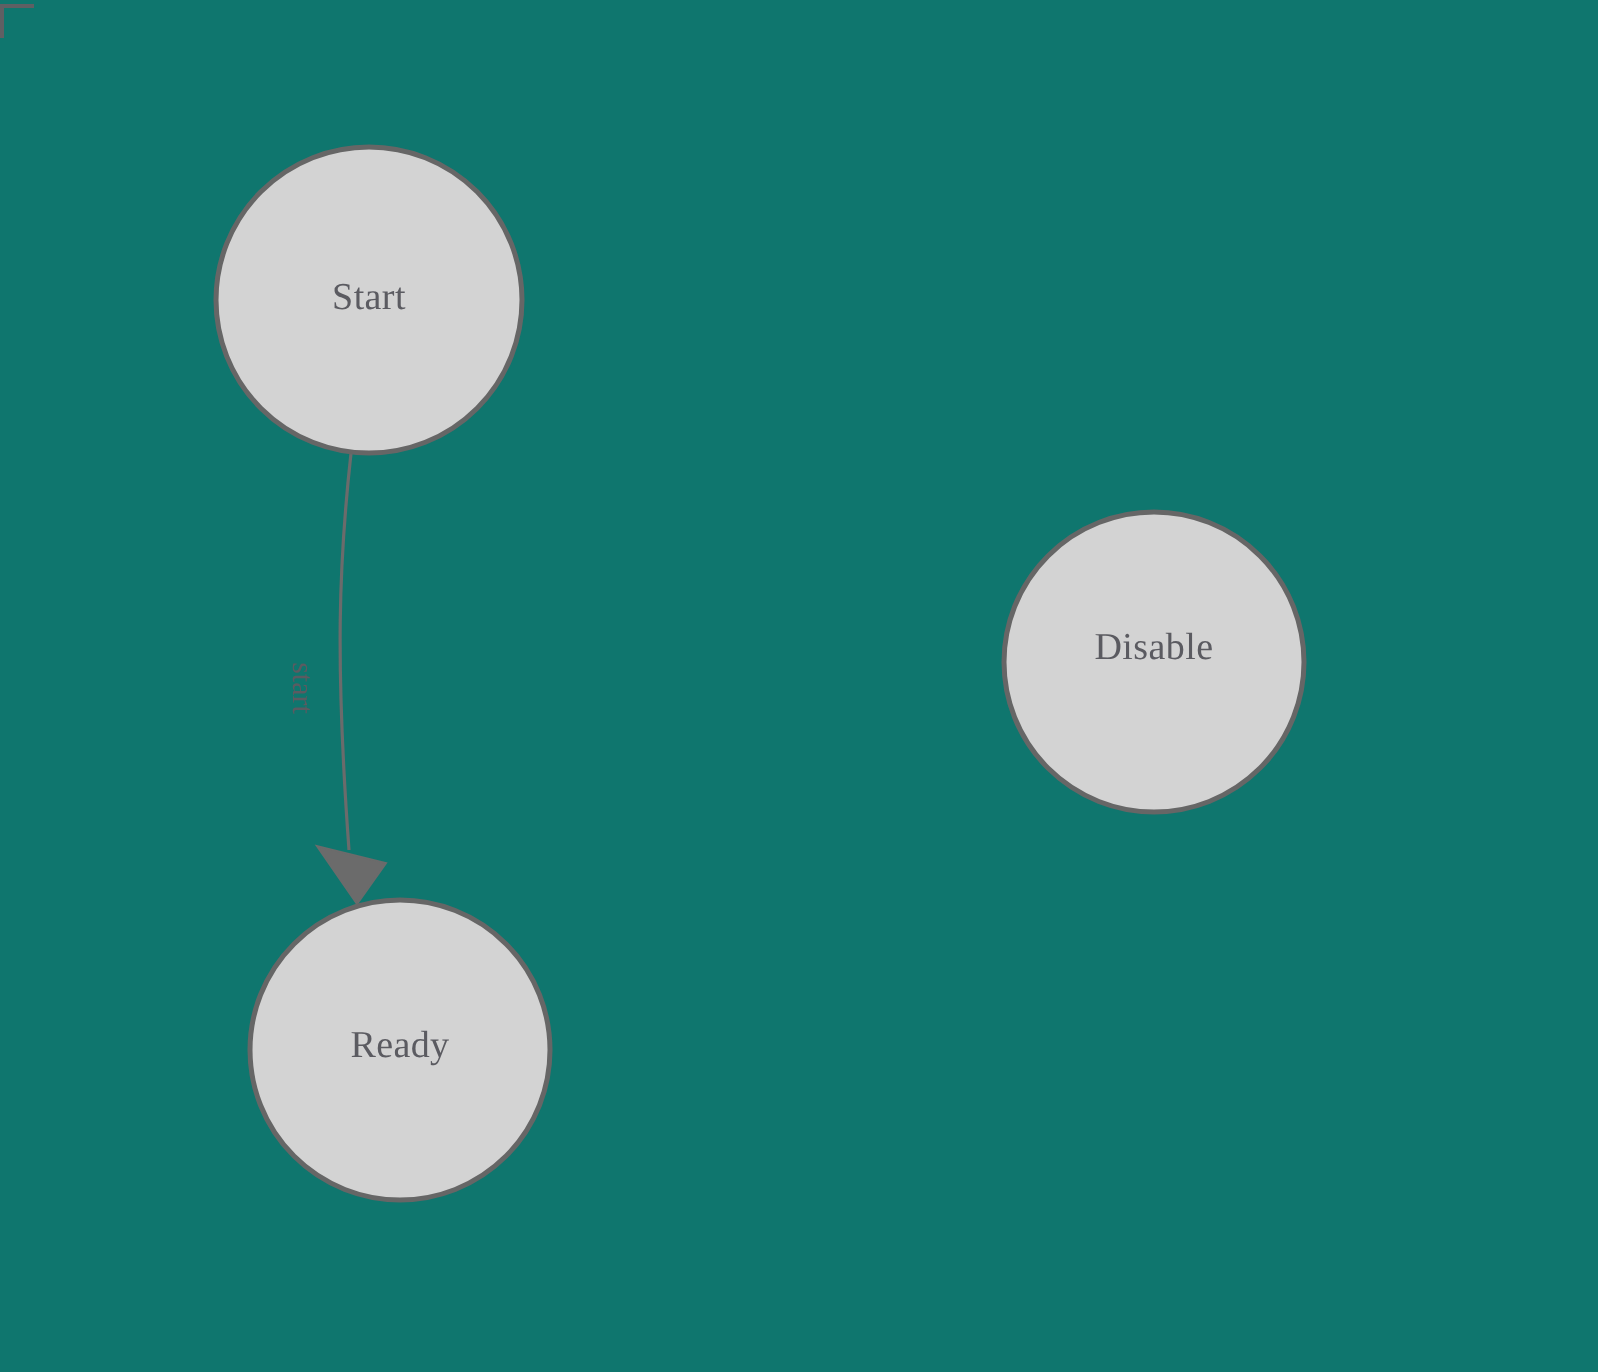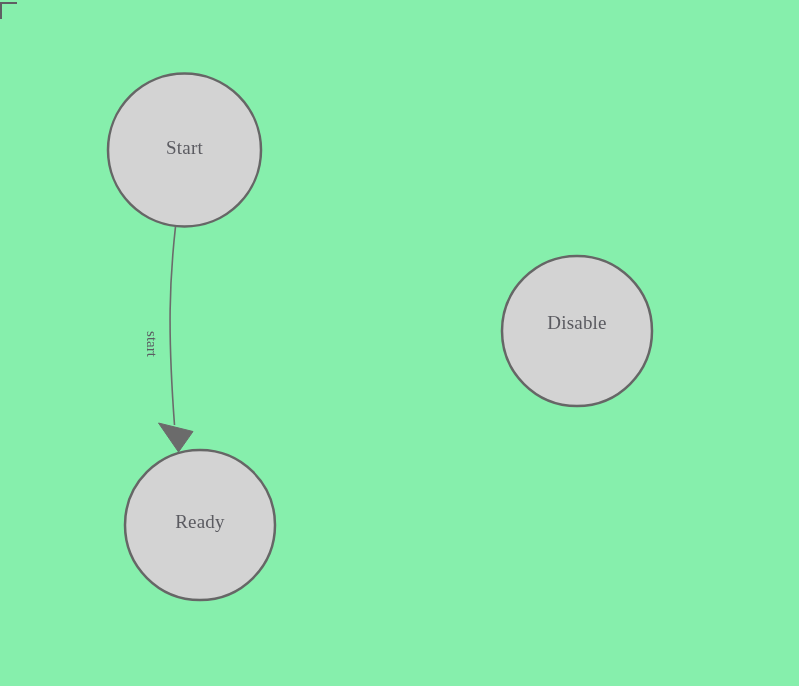--- a/index.html
+++ b/index.html
@@ -40,21 +40,21 @@
     font-family: "Liberation Serif", "DejaVu Serif", serif;
     font-size: 15px;
     fill: #5b5b61;
     text-anchor: middle;
     dominant-baseline: middle;
   }
 </style>
 </head>
 <body>
 
-<div id="canvas" style="width: 799px; height: 686px; background: #86efac;">
+<div id="canvas" style="width: 799px; height: 686px; background: #0f766e;">
 
   <svg id="diagram-svg" viewBox="0 0 799 686" xmlns="http://www.w3.org/2000/svg">
 
     <g>
       <path id="crop-mark-path" d="M 0,3 L 17,3 M 1,2 L 1,19" stroke="#5f5f63" stroke-width="2" fill="none"></path>
     </g>
 
     <g>
       <g>
         <path id="edge-0-path" fill="none" stroke="#6b6b6b" stroke-width="1.6" d="M 175.5,226.6 C 169.5,281 167.5,330 174.5,425"></path>

